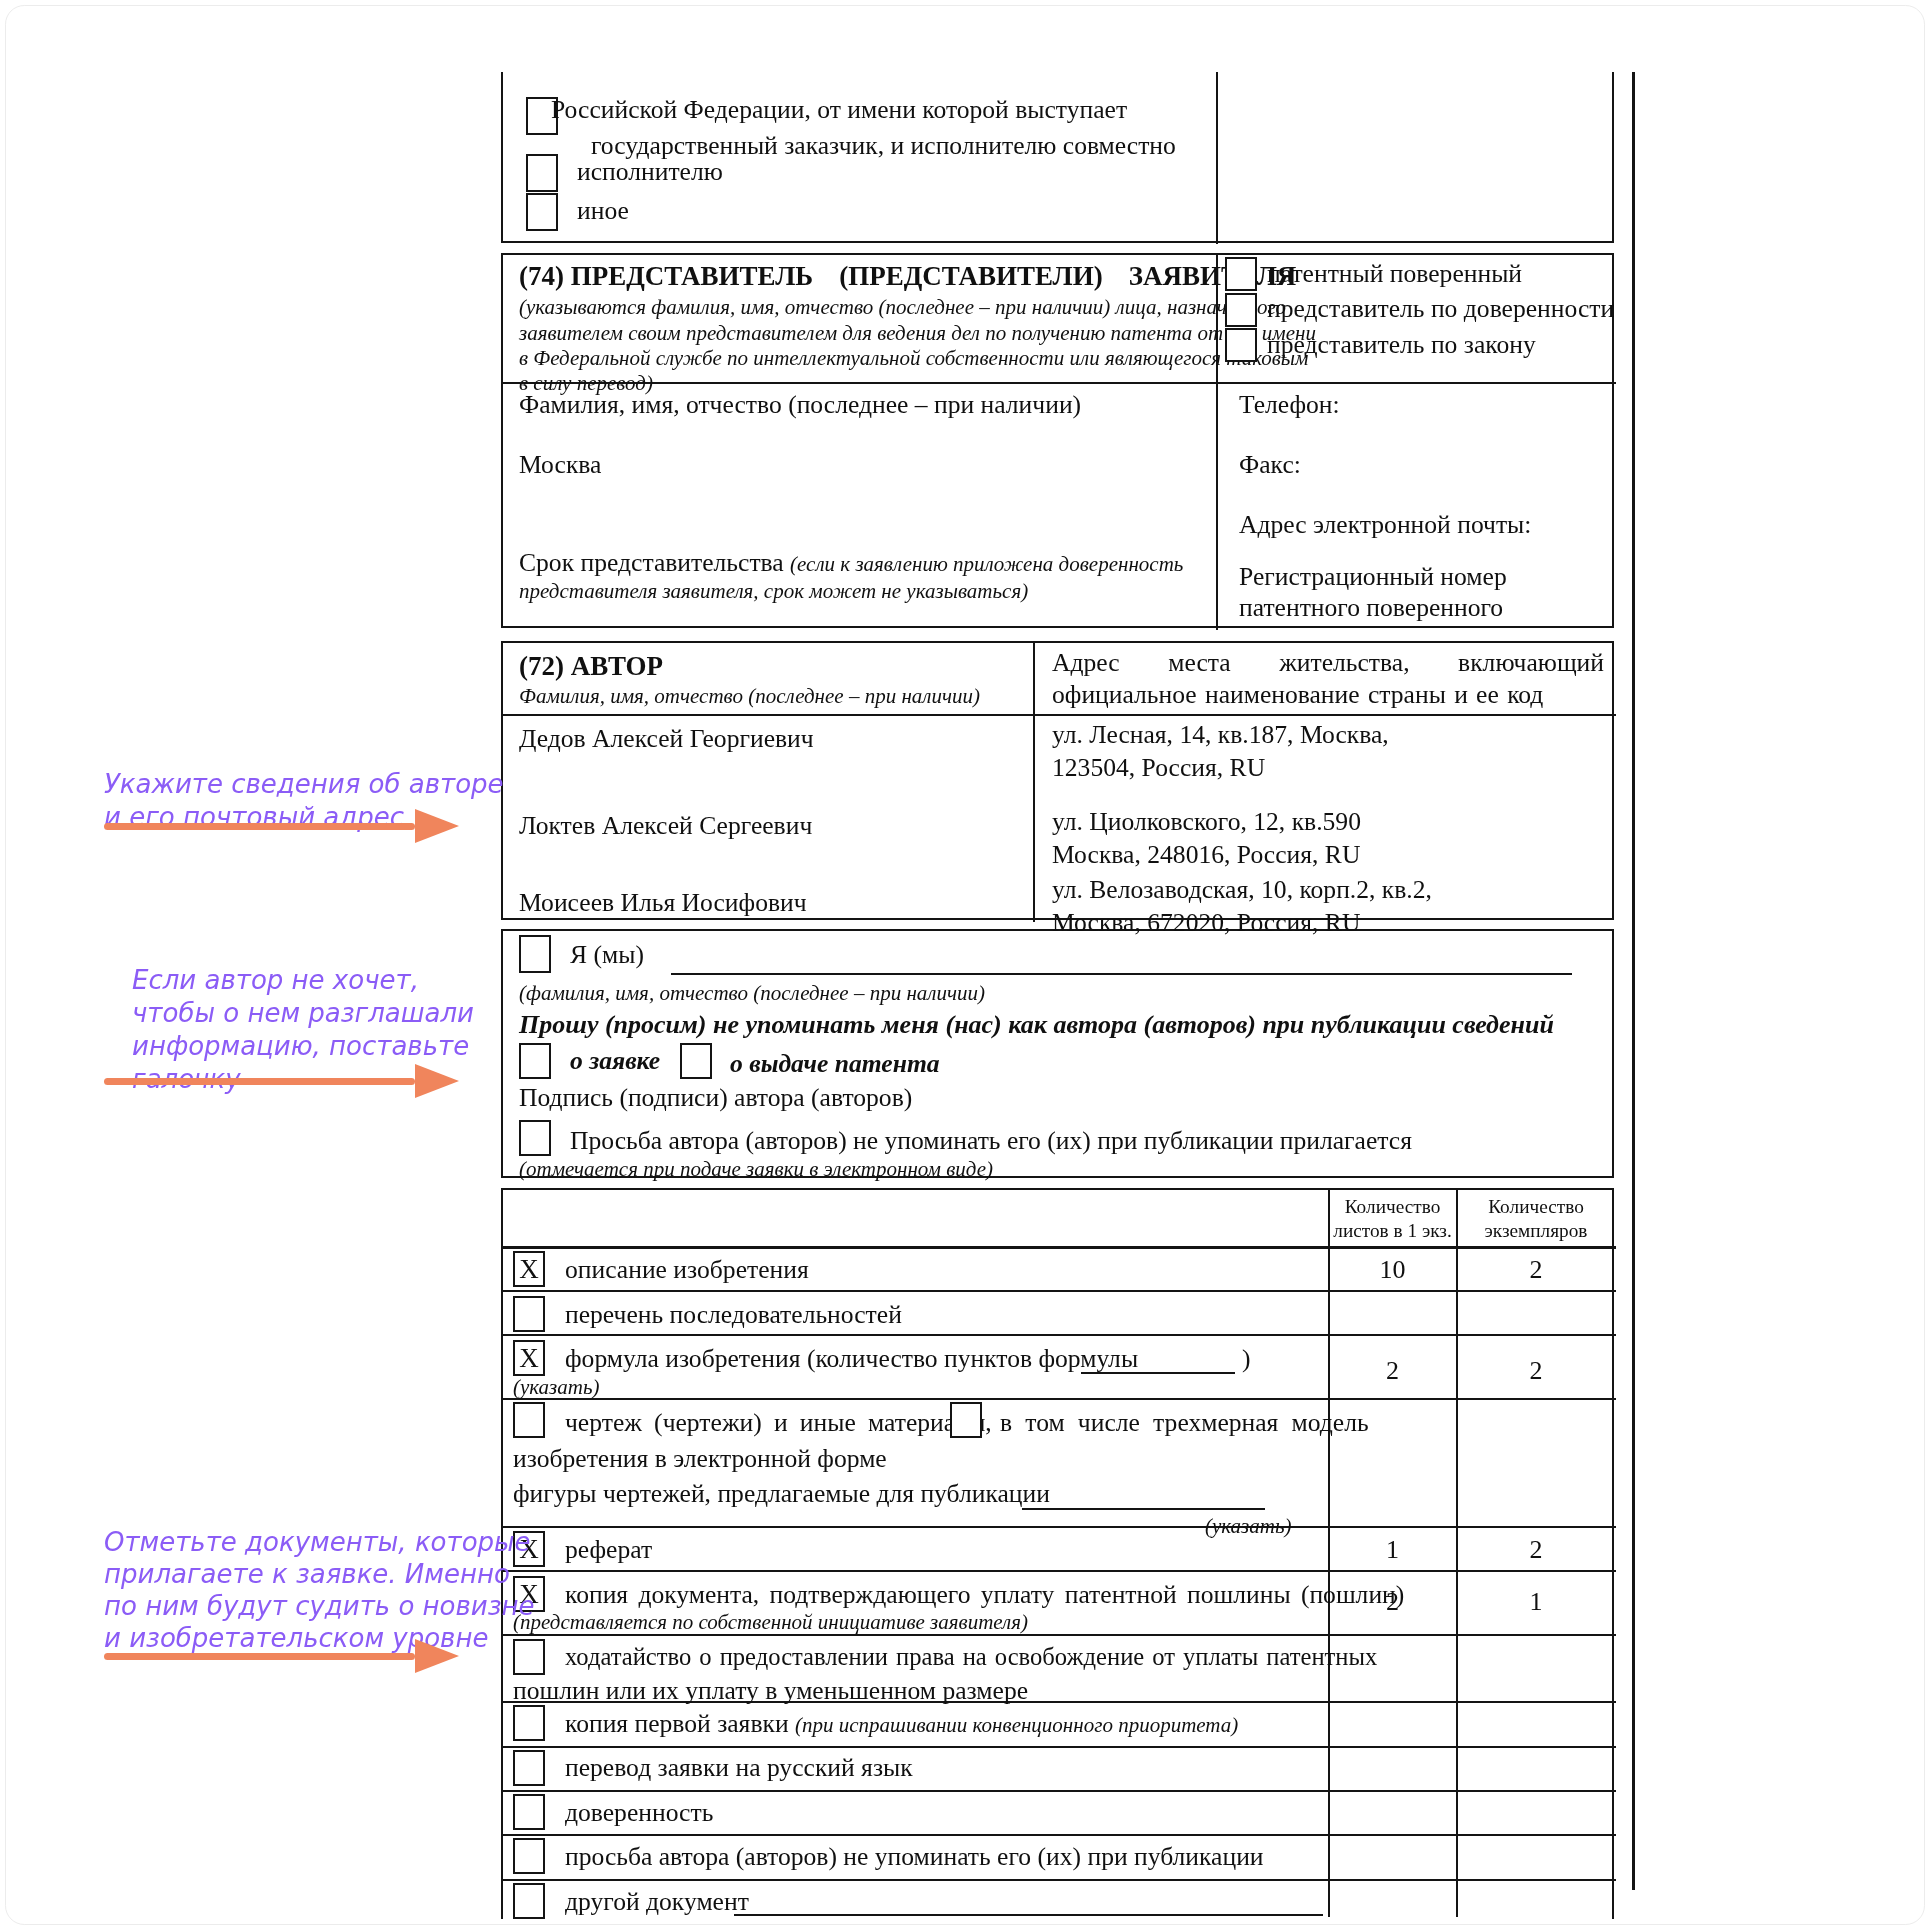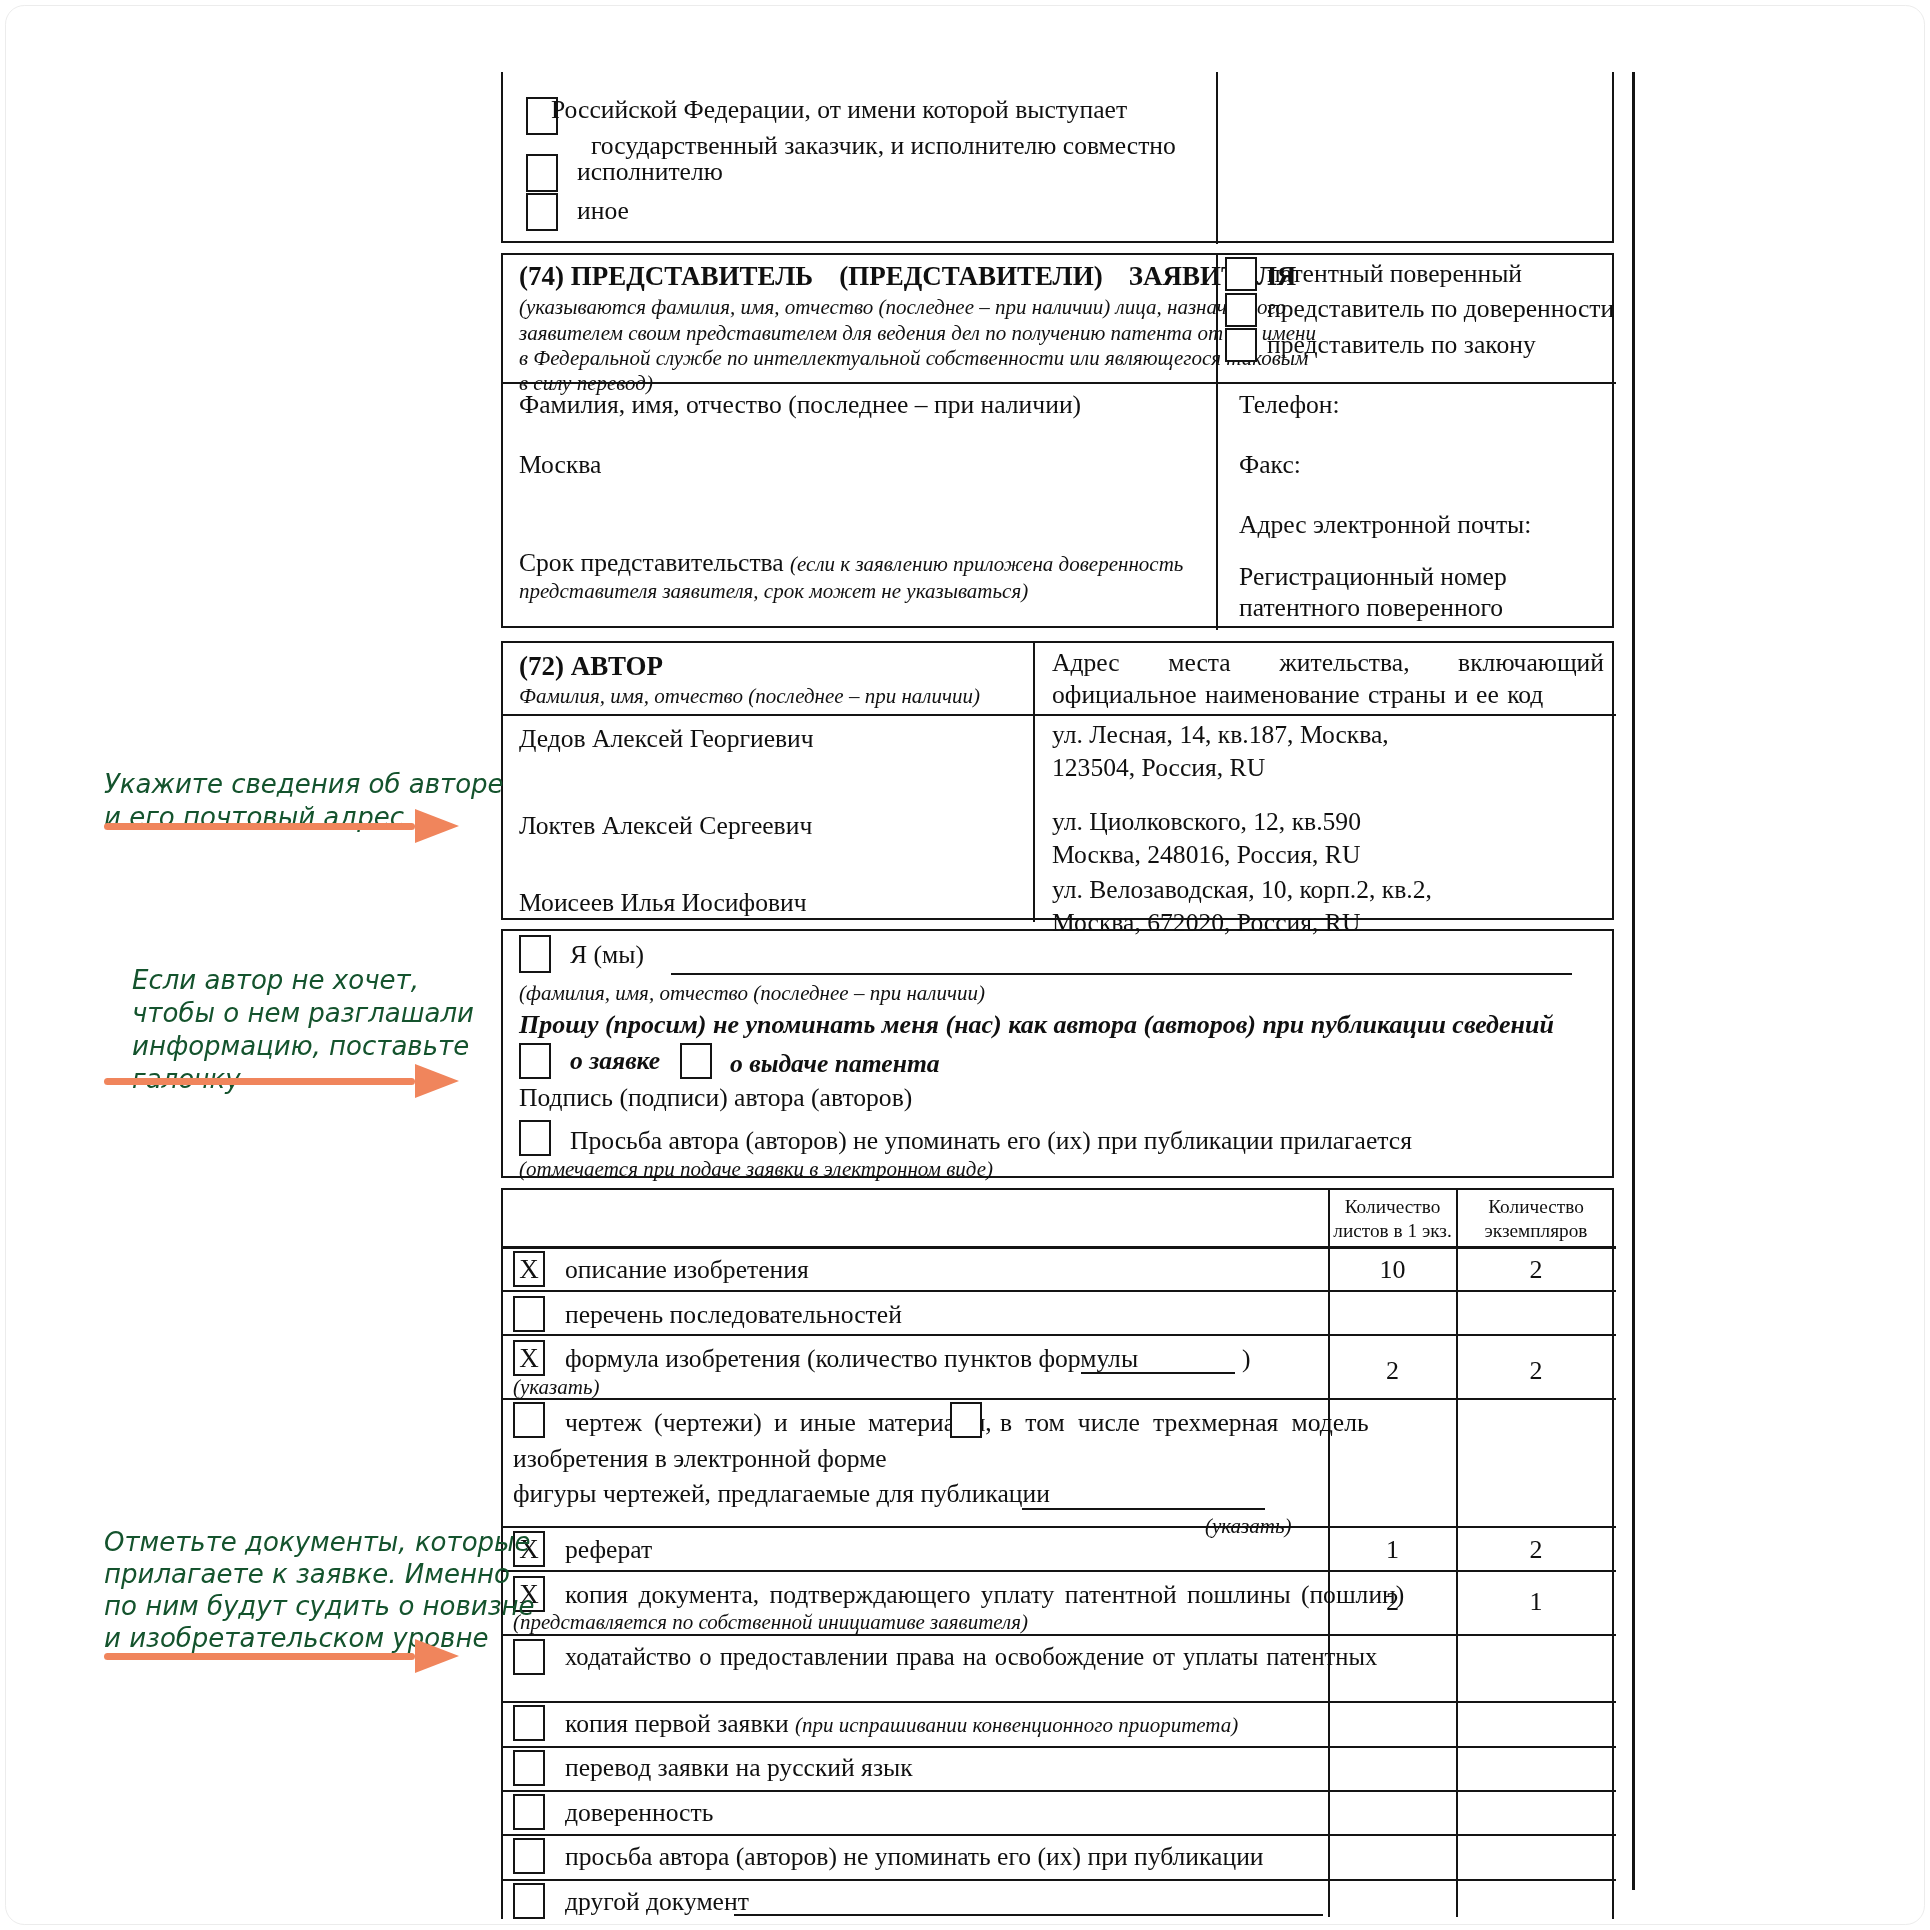--- a/index.html
+++ b/index.html
@@ -18,21 +18,21 @@
   .cb{position:absolute;border:2.4px solid #141414;background:#fff;display:flex;align-items:center;justify-content:center;
       font-family:"Liberation Serif",serif;font-size:27px;color:#101010;line-height:1;}
   
   .ul{position:absolute;height:1.9px;background:#141414;}
   
   .num{position:absolute;font-family:"Liberation Serif",serif;font-size:26px;color:#101010;text-align:center;}
   
   .colh{position:absolute;font-family:"Liberation Serif",serif;font-size:19.3px;color:#101010;text-align:center;line-height:24px;}
   
   .note{position:absolute;font-family:"DejaVu Sans",sans-serif;font-style:italic;font-size:26px;line-height:33px;
-        color:#14532d;white-space:nowrap;}
+        color:#8b5cf6;white-space:nowrap;}
   .shaft{position:absolute;height:6.8px;background:#f0855c;border-radius:3.9px;}
   .head{position:absolute;width:0;height:0;border-left:44px solid #f0855c;border-top:17.4px solid transparent;border-bottom:17.4px solid transparent;}
   .just{white-space:normal;text-align:justify;}
 </style>
 </head>
 <body>
 
 <div id="canvas" data-name="patent-application-form-page">
   <div class="frame" data-name="page-frame"></div>
 
@@ -175,20 +175,21 @@
   <div class="num" style="left:1458px;top:1535px;width:156px;" data-name="doc-copies-abstract">2</div>
 
   <span class="cb" style="left:513px;top:1576px;width:28px;height:32px;" data-name="doc-checkbox-fee-payment">X</span>
   <div class="t" style="left:565px;top:1580px;word-spacing:3.9px;" data-name="doc-label-fee-payment">копия документа, подтверждающего уплату патентной пошлины (пошлин)</div>
   <div class="t sm" style="left:513px;top:1610px;" data-name="doc-note-fee-payment">(представляется по собственной инициативе заявителя)</div>
   <div class="num" style="left:1330px;top:1587px;width:125px;" data-name="doc-sheets-fee-payment">2</div>
   <div class="num" style="left:1458px;top:1587px;width:156px;" data-name="doc-copies-fee-payment">1</div>
 
   <span class="cb" style="left:513px;top:1639px;width:28px;height:32px;" data-name="doc-checkbox-fee-exemption"></span>
   <div class="t" style="left:565px;top:1643px;font-size:24.6px;word-spacing:1.9px;" data-name="doc-label-fee-exemption-1">ходатайство о предоставлении права на освобождение от уплаты патентных</div>
+  <div class="t" style="left:513px;top:1676px;" data-name="doc-label-fee-exemption-2">пошлин или их уплату в уменьшенном размере</div>
 
   <span class="cb" style="left:513px;top:1705px;width:28px;height:32px;" data-name="doc-checkbox-first-application-copy"></span>
   <div class="t" style="left:565px;top:1709px;" data-name="doc-label-first-application-copy">
     <span data-name="first-application-label-text">копия первой заявки </span><span class="sm" data-name="first-application-note">(при испрашивании конвенционного приоритета)</span>
   </div>
 
   <span class="cb" style="left:513px;top:1750px;width:28px;height:32px;" data-name="doc-checkbox-translation"></span>
   <div class="t" style="left:565px;top:1753px;" data-name="doc-label-translation">перевод заявки на русский язык</div>
 
   <span class="cb" style="left:513px;top:1794px;width:28px;height:32px;" data-name="doc-checkbox-power-of-attorney"></span>

